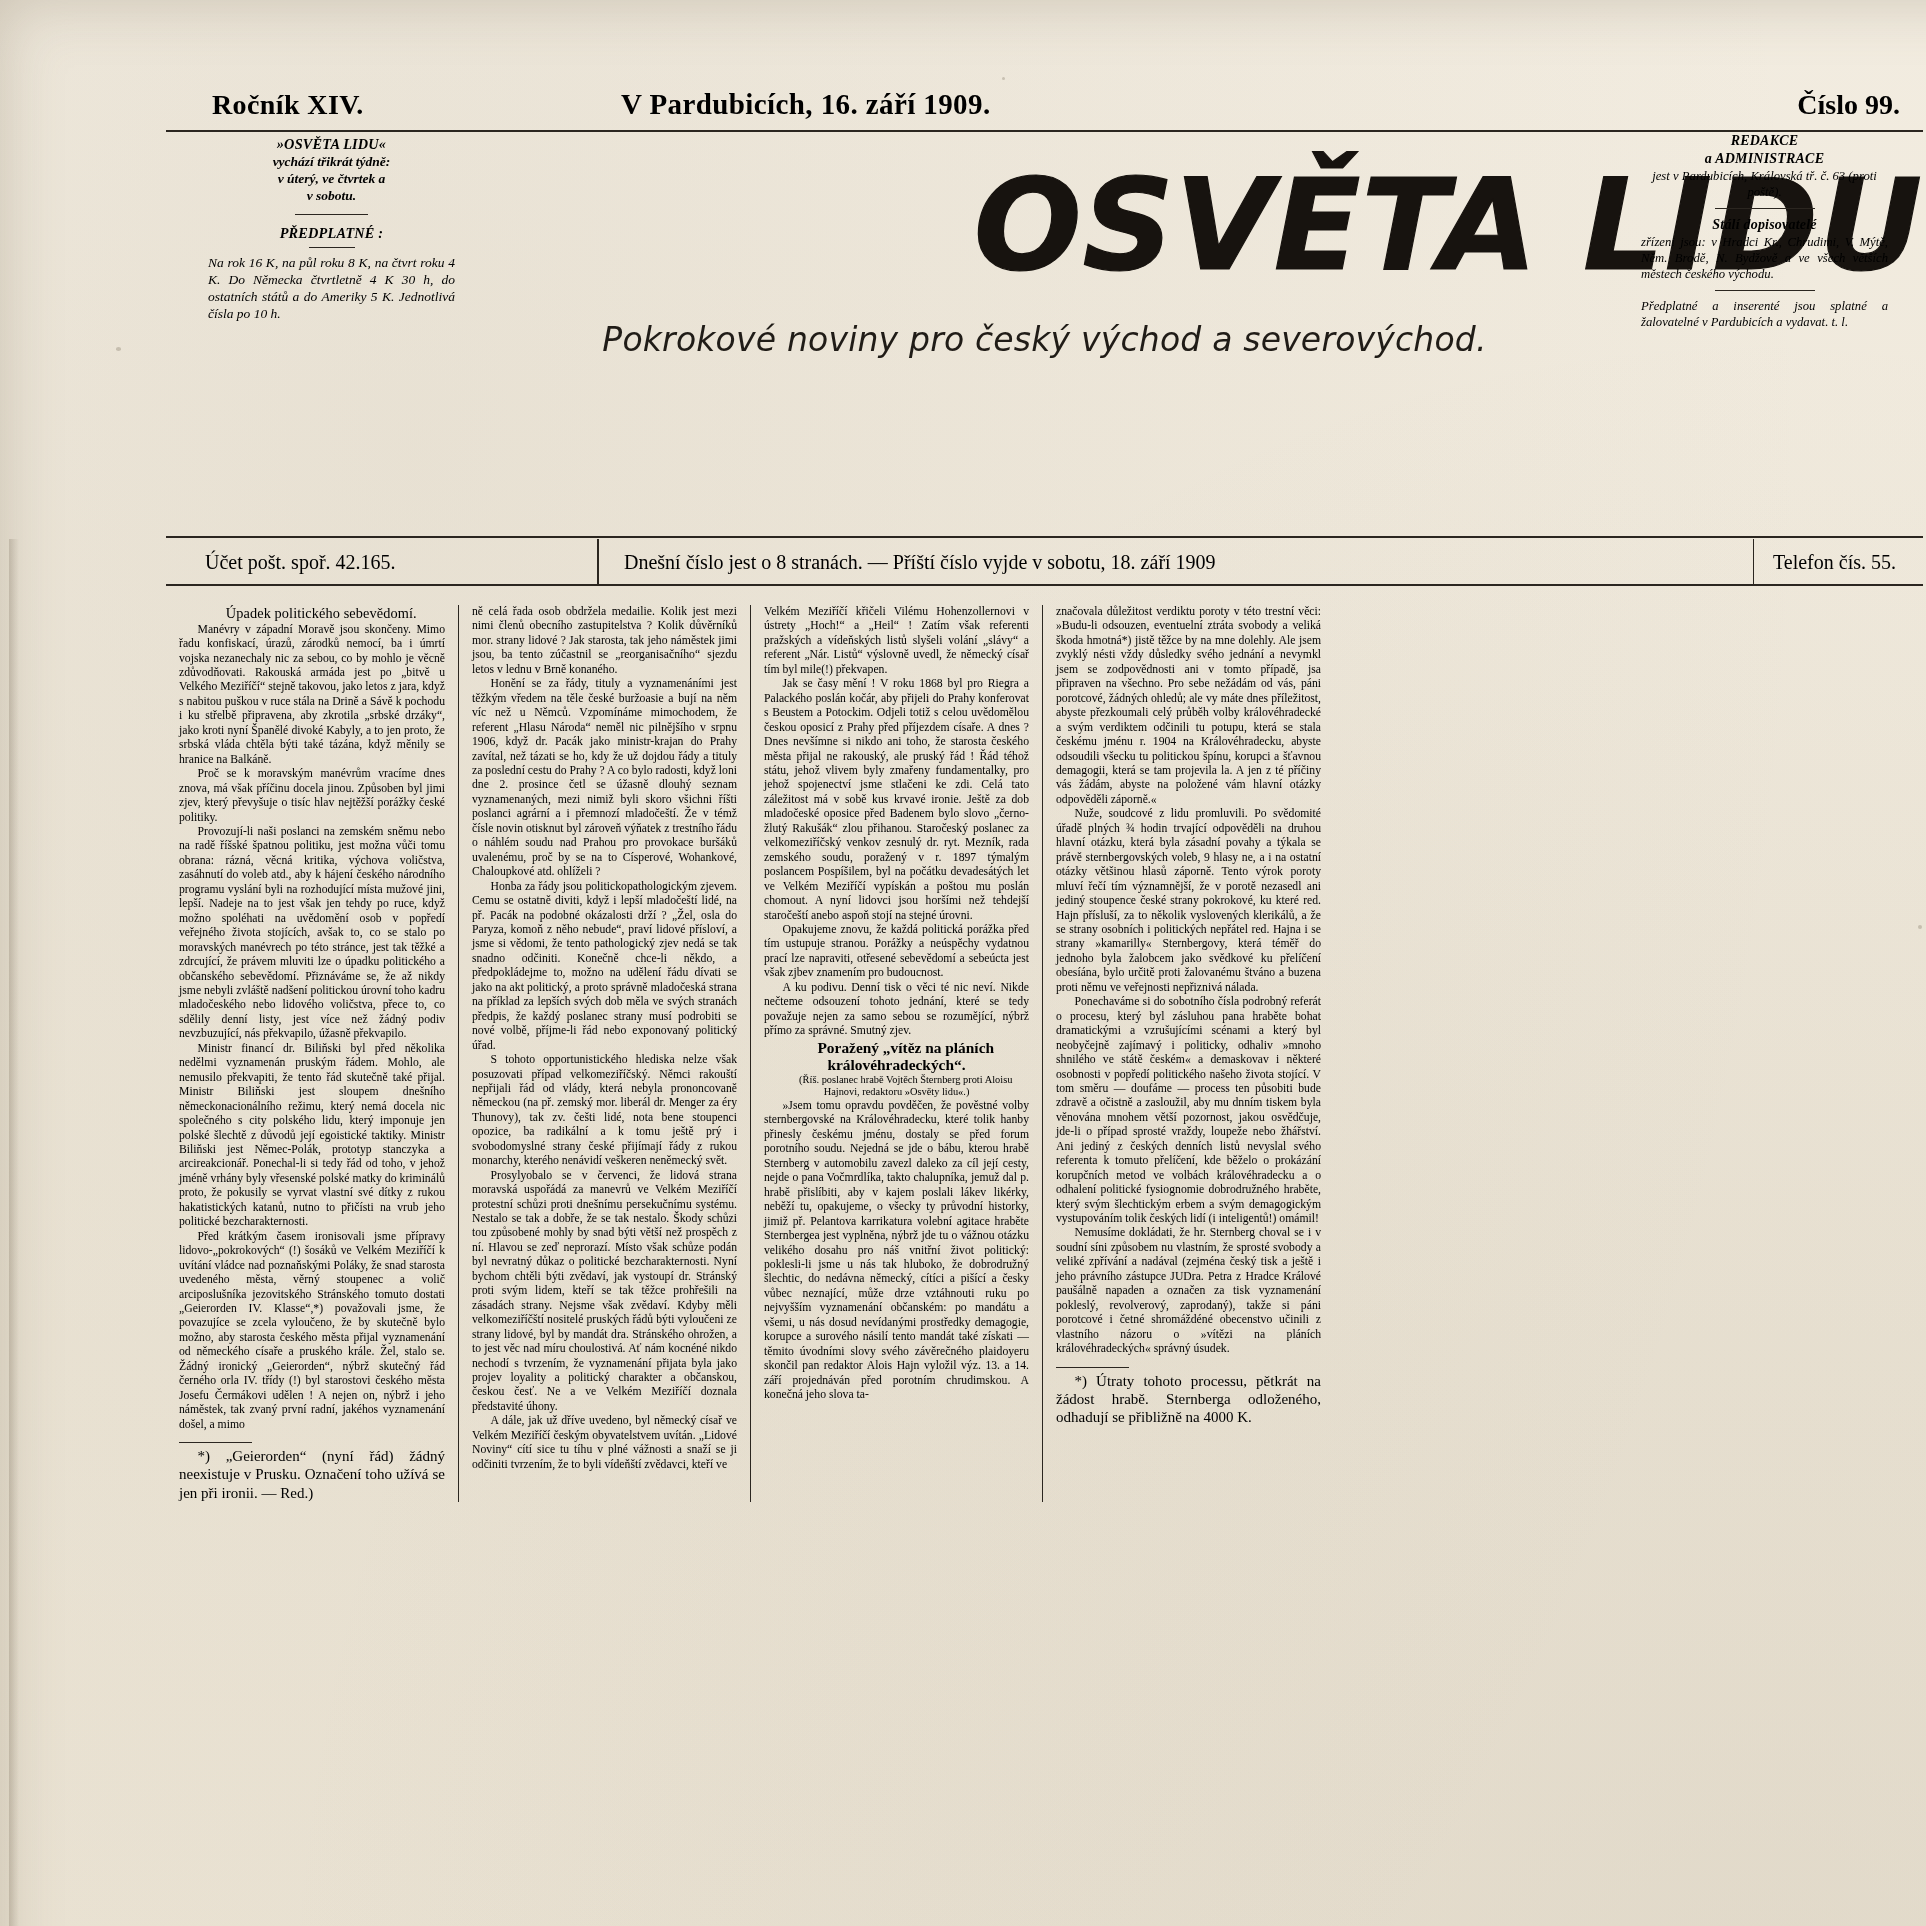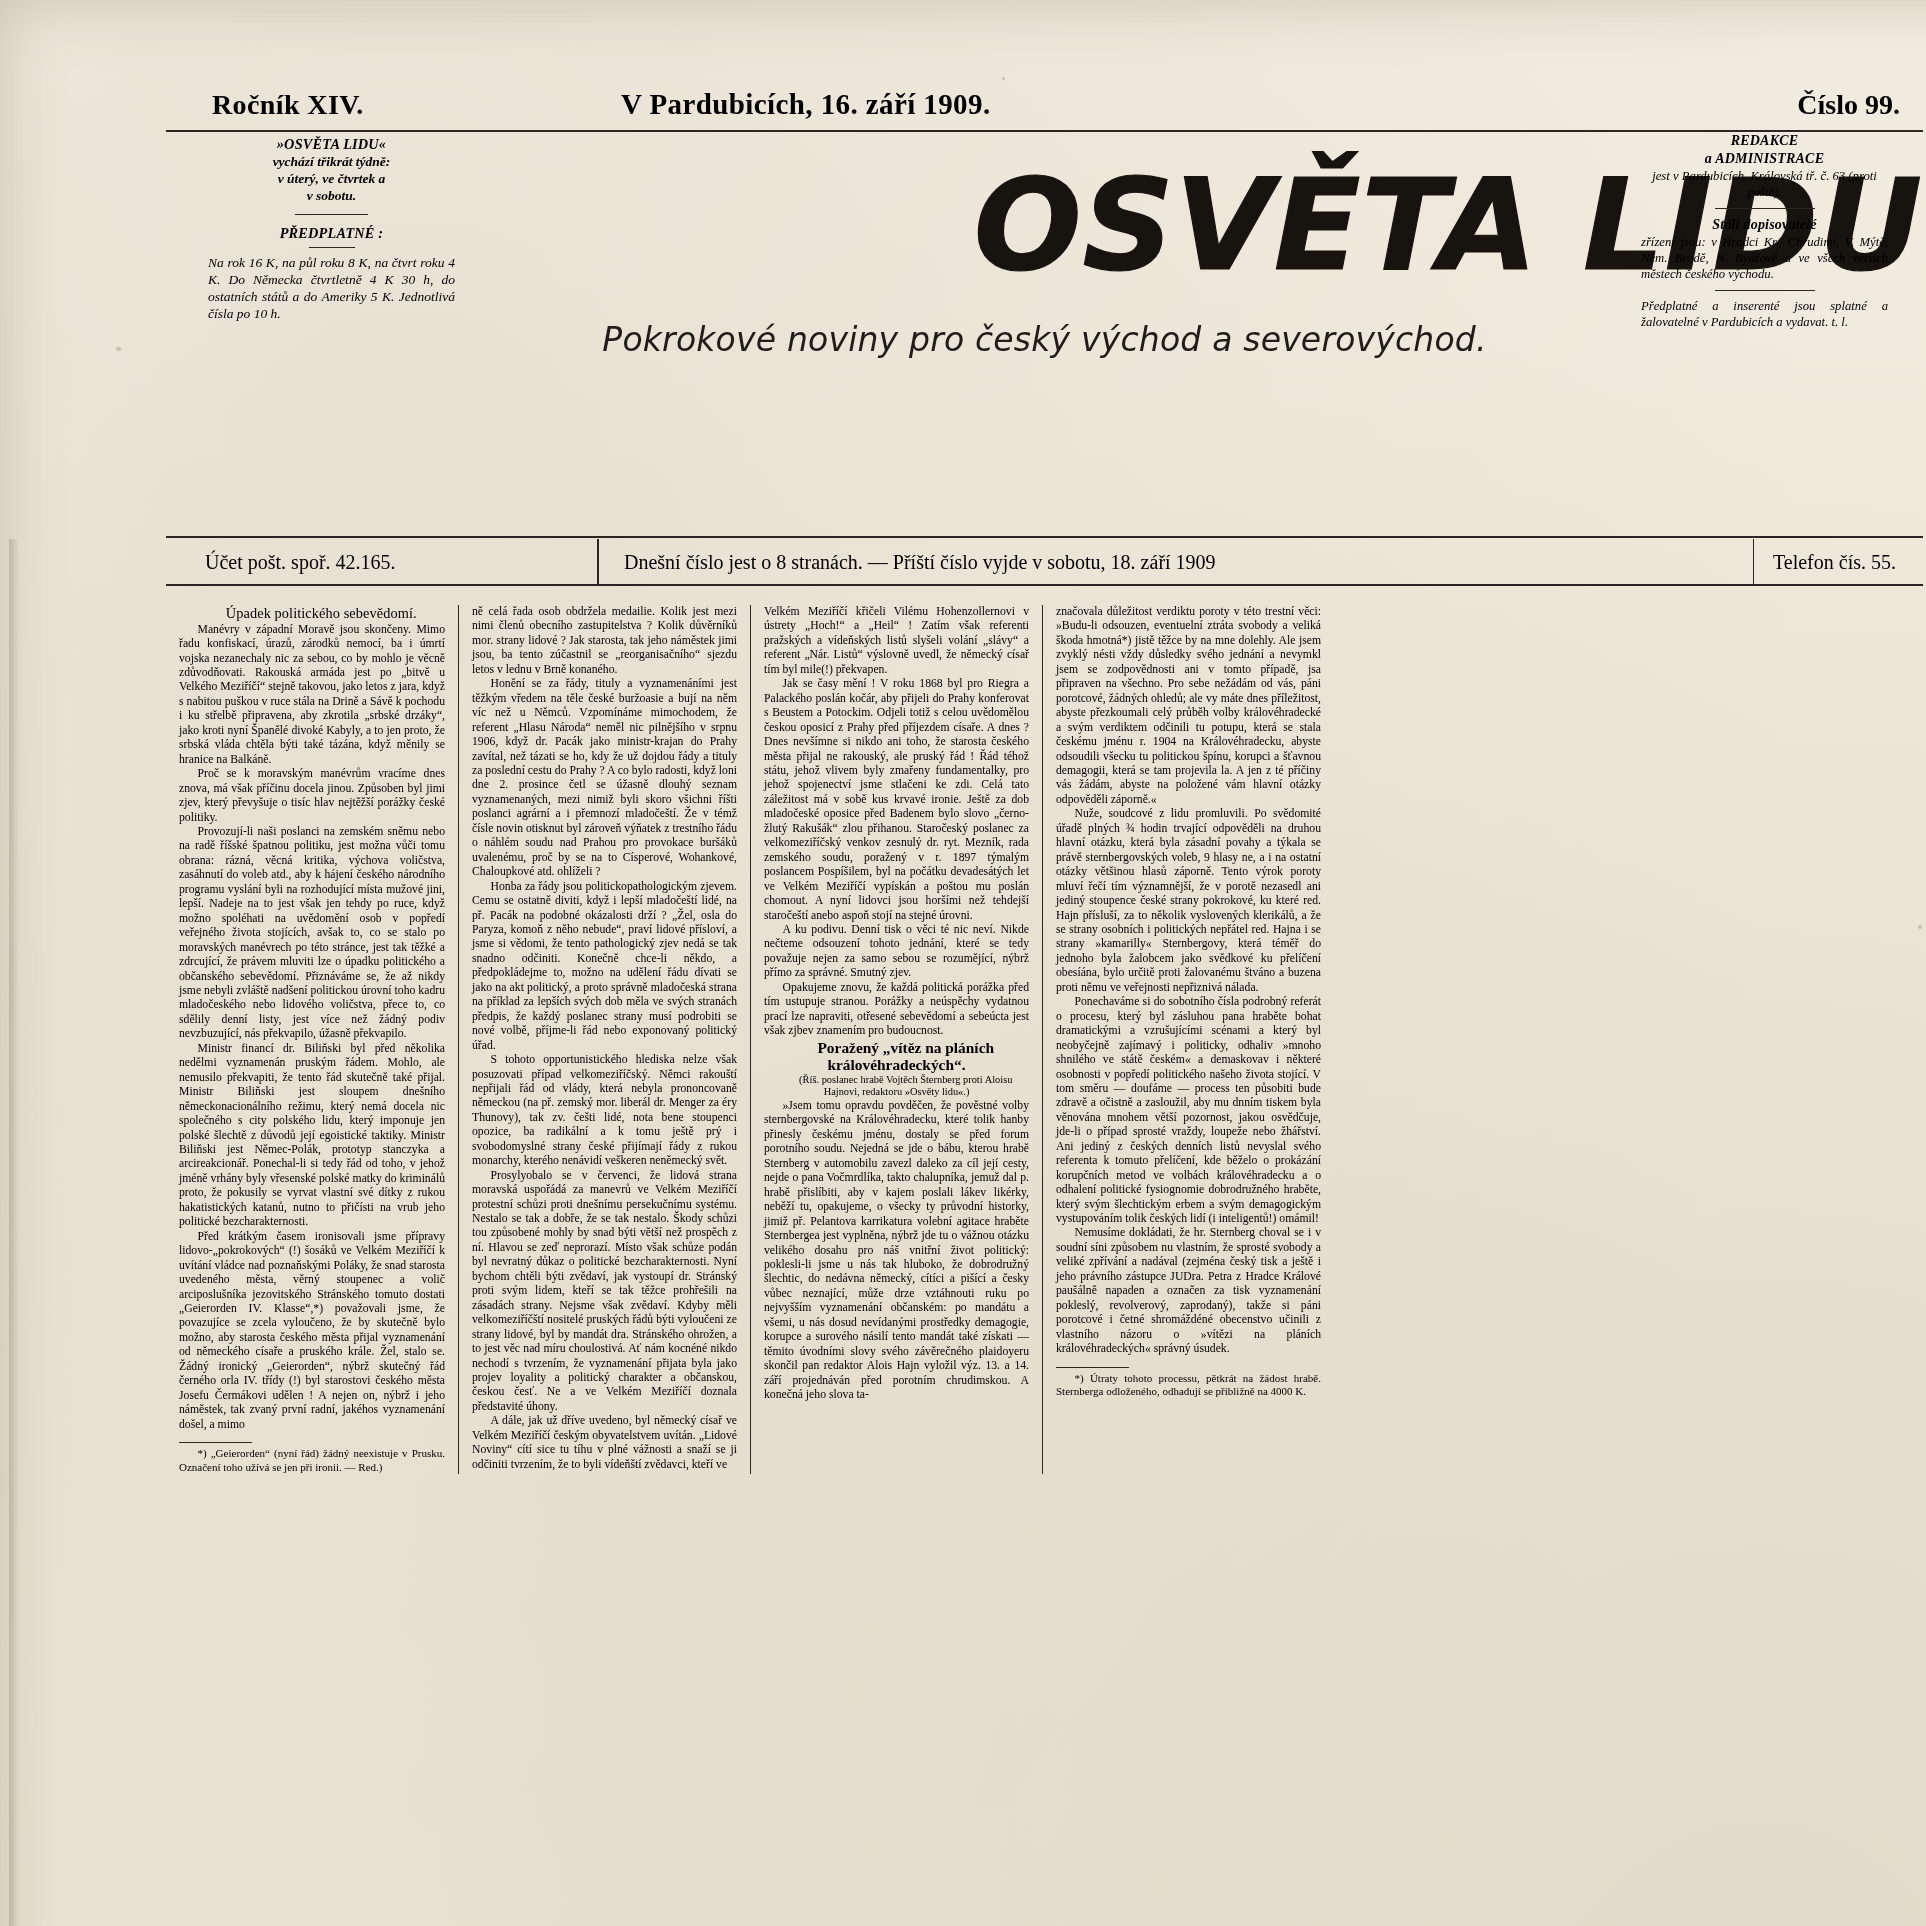--- a/index.html
+++ b/index.html
@@ -80,21 +80,21 @@
   .hd{
     font-weight:normal;font-size:14.3px;text-align:center;text-indent:0;
     margin:0 0 3.9px 0;letter-spacing:0.1px;
   }
   .hd2{
     font-weight:bold;font-size:15.4px;text-align:center;text-indent:0;
     margin:8.5px 0 3.1px 0;line-height:1.15;
   }
   .sub-note{font-size:10.4px;text-align:center;text-indent:0;margin:2.3px 0 5.4px 0;line-height:1.2;}
   .foot{
-    font-size:11px;line-height:1.22;margin-top:7px;text-indent:13px;
+    font-size:15px;line-height:1.22;margin-top:7px;text-indent:13px;
   }
   .footrule{width:73px;height:1.2px;background:#2b2620;margin:10px 0 3.9px 0;}
   .spine{position:absolute;left:8.5px;top:539px;width:10px;height:1926px;
     background:linear-gradient(90deg, rgba(90,78,58,.22), rgba(0,0,0,0));}
   .speck{position:absolute;background:rgba(90,78,58,.25);border-radius:50%;}
 </style>
 </head>
 <body>
 
 <div class="page">
@@ -169,22 +169,22 @@
           <p>Honění se za řády, tituly a vyznamenáními jest těžkým vředem na těle české buržoasie a bují na něm víc než u Němců. Vzpomínáme mimochodem, že referent „Hlasu Národa“ neměl nic pilnějšího v srpnu 1906, když dr. Pacák jako ministr-krajan do Prahy zavítal, než tázati se ho, kdy že už dojdou řády a tituly za poslední cestu do Prahy ? A co bylo radosti, když loni dne 2. prosince četl se úžasně dlouhý seznam vyznamenaných, mezi nimiž byli skoro všichni říšti poslanci agrární a i přemnozí mladočeští. Že v témž čísle novin otisknut byl zároveň výňatek z trestního řádu o náhlém soudu nad Prahou pro provokace buršáků uvalenému, proč by se na to Císperové, Wohankové, Chaloupkové atd. ohlíželi ?</p>
           <p>Honba za řády jsou politickopathologickým zjevem. Cemu se ostatně diviti, když i lepší mladočeští lidé, na př. Pacák na podobné okázalosti drží ? „Žel, osla do Paryza, komoň z něho nebude“, praví lidové přísloví, a jsme si vědomi, že tento pathologický zjev nedá se tak snadno odčiniti. Konečně chce-li někdo, a předpokládejme to, možno na udělení řádu dívati se jako na akt politický, a proto správně mladočeská strana na příklad za lepších svých dob měla ve svých stranách předpis, že každý poslanec strany musí podrobiti se nové volbě, příjme-li řád nebo exponovaný politický úřad.</p>
           <p>S tohoto opportunistického hlediska nelze však posuzovati případ velkomeziříčský. Němci rakouští nepřijali řád od vlády, která nebyla prononcovaně německou (na př. zemský mor. liberál dr. Menger za éry Thunovy), tak zv. češti lidé, nota bene stoupenci opozice, ba radikální a k tomu ještě prý i svobodomyslné strany české přijímají řády z rukou monarchy, kterého nenávidí veškeren neněmecký svět.</p>
           <p>Prosylyobalo se v červenci, že lidová strana moravská uspořádá za manevrů ve Velkém Meziříčí protestní schůzi proti dnešnímu persekučnímu systému. Nestalo se tak a dobře, že se tak nestalo. Škody schůzi tou způsobené mohly by snad býti větší než prospěch z ní. Hlavou se zeď neprorazí. Místo však schůze podán byl nevratný důkaz o politické bezcharakternosti. Nyní bychom chtěli býti zvědaví, jak vystoupí dr. Stránský proti svým lidem, kteří se tak těžce prohřešili na zásadách strany. Nejsme však zvědaví. Kdyby měli velkomeziříčští nositelé pruských řádů býti vyloučeni ze strany lidové, byl by mandát dra. Stránského ohrožen, a to jest věc nad míru choulostivá. Ať nám kocnéné nikdo nechodí s tvrzením, že vyznamenání přijata byla jako projev loyality a politický charakter a občanskou, českou česť. Ne a ve Velkém Meziříčí doznala představité úhony.</p>
           <p>A dále, jak už dříve uvedeno, byl německý císař ve Velkém Meziříčí českým obyvatelstvem uvítán. „Lidové Noviny“ cítí sice tu tíhu v plné vážnosti a snaží se ji odčiniti tvrzením, že to byli vídeňští zvědavci, kteří ve</p>
         </div>
 
         <div class="col">
           <p class="noind">Velkém Meziříčí křičeli Vilému Hohenzollernovi v ústrety „Hoch!“ a „Heil“ ! Zatím však referenti pražských a vídeňských listů slyšeli volání „slávy“ a referent „Nár. Listů“ výslovně uvedl, že německý císař tím byl mile(!) překvapen.</p>
           <p>Jak se časy mění ! V roku 1868 byl pro Riegra a Palackého poslán kočár, aby přijeli do Prahy konferovat s Beustem a Potockim. Odjeli totiž s celou uvědomělou českou oposicí z Prahy před příjezdem císaře. A dnes ? Dnes nevšímne si nikdo ani toho, že starosta českého města přijal ne rakouský, ale pruský řád ! Řád téhož státu, jehož vlivem byly zmařeny fundamentalky, pro jehož spojenectví jsme stlačeni ke zdi. Celá tato záležitost má v sobě kus krvavé ironie. Ještě za dob mladočeské oposice před Badenem bylo slovo „černo-žlutý Rakušák“ zlou přihanou. Staročeský poslanec za velkomeziříčský venkov zesnulý dr. ryt. Mezník, rada zemského soudu, poražený v r. 1897 týmalým poslancem Pospíšilem, byl na počátku devadesátých let ve Velkém Meziříčí vypískán a poštou mu poslán chomout. A nyní lidovci jsou horšími než tehdejší staročeští anebo aspoň stojí na stejné úrovni.</p>
+          <p>Opakujeme znovu, že každá politická porážka před tím ustupuje stranou. Porážky a neúspěchy vydatnou prací lze napraviti, otřesené sebevědomí a sebeúcta jest však zjbev znamením pro budoucnost.</p>
           <p>A ku podivu. Denní tisk o věci té nic neví. Nikde nečteme odsouzení tohoto jednání, které se tedy považuje nejen za samo sebou se rozumějící, nýbrž přímo za správné. Smutný zjev.</p>
-          <p>Opakujeme znovu, že každá politická porážka před tím ustupuje stranou. Porážky a neúspěchy vydatnou prací lze napraviti, otřesené sebevědomí a sebeúcta jest však zjbev znamením pro budoucnost.</p>
           <p class="hd2">Poražený „vítěz na pláních královéhradeckých“.</p>
           <p class="sub-note">(Říš. poslanec hrabě Vojtěch Šternberg proti Aloisu Hajnovi, redaktoru »Osvěty lidu«.)</p>
           <p>»Jsem tomu opravdu povděčen, že pověstné volby sternbergovské na Královéhradecku, které tolik hanby přinesly českému jménu, dostaly se před forum porotního soudu. Nejedná se jde o bábu, kterou hrabě Sternberg v automobilu zavezl daleko za cíl její cesty, nejde o pana Vočmrdlíka, takto chalupníka, jemuž dal p. hrabě přislíbiti, aby v kajem poslali lákev likérky, neběží tu, opakujeme, o všecky ty průvodní historky, jimiž př. Pelantova karrikatura volební agitace hraběte Sternbergea jest vyplněna, nýbrž jde tu o vážnou otázku velikého dosahu pro náš vnitřní život politický: poklesli-li jsme u nás tak hluboko, že dobrodružný šlechtic, do nedávna německý, cítíci a pišící a česky vůbec neznající, může drze vztáhnouti ruku po nejvyšším vyznamenání občanském: po mandátu a všemi, u nás dosud nevídanými prostředky demagogie, korupce a surového násilí tento mandát také získati — těmito úvodními slovy svého závěrečného plaidoyeru skončil pan redaktor Alois Hajn vyložil výz. 13. a 14. září projednáván před porotním chrudimskou. A konečná jeho slova ta-</p>
         </div>
 
         <div class="col">
           <p class="noind">značovala důležitost verdiktu poroty v této trestní věci: »Budu-li odsouzen, eventuelní ztráta svobody a veliká škoda hmotná*) jistě těžce by na mne dolehly. Ale jsem zvyklý nésti vždy důsledky svého jednání a nevymkl jsem se zodpovědnosti ani v tomto případě, jsa připraven na všechno. Pro sebe nežádám od vás, páni porotcové, žádných ohledů; ale vy máte dnes příležitost, abyste přezkoumali celý průběh volby královéhradecké a svým verdiktem odčinili tu potupu, která se stala českému jménu r. 1904 na Královéhradecku, abyste odsoudili všecku tu politickou špínu, korupci a šťavnou demagogii, která se tam projevila la. A jen z té příčiny vás žádám, abyste na položené vám hlavní otázky odpověděli záporně.«</p>
           <p>Nuže, soudcové z lidu promluvili. Po svědomité úřadě plných ¾ hodin trvající odpověděli na druhou hlavní otázku, která byla zásadní povahy a týkala se právě sternbergovských voleb, 9 hlasy ne, a i na ostatní otázky většinou hlasů záporně. Tento výrok poroty mluví řečí tím významnější, že v porotě nezasedl ani jediný stoupence české strany pokrokové, ku které red. Hajn přísluší, za to několik vyslovených klerikálů, a že se strany osobních i politických nepřátel red. Hajna i se strany »kamarilly« Sternbergovy, která téměř do jednoho byla žalobcem jako svědkové ku přelíčení obesíána, bylo určitě proti žalovanému štváno a buzena proti němu ve veřejnosti nepřiznivá nálada.</p>
           <p>Ponechaváme si do sobotního čísla podrobný referát o procesu, který byl zásluhou pana hraběte bohat dramatickými a vzrušujícími scénami a který byl neobyčejně zajímavý i politicky, odhaliv »mnoho shnilého ve státě českém« a demaskovav i některé osobnosti v popředí politického našeho života stojící. V tom směru — doufáme — process ten působiti bude zdravě a očistně a zasloužil, aby mu dnním tiskem byla věnována mnohem větší pozornost, jakou osvědčuje, jde-li o případ sprosté vraždy, loupeže nebo žhářství. Ani jediný z českých denních listů nevyslal svého referenta k tomuto přelíčení, kde běželo o prokázání korupčních metod ve volbách královéhradecku a o odhalení politické fysiognomie dobrodružného hraběte, který svým šlechtickým erbem a svým demagogickým vystupováním tolik českých lidí (i inteligentů!) omámil!</p>
           <p>Nemusíme dokládati, že hr. Sternberg choval se i v soudní síni způsobem nu vlastním, že sprosté svobody a veliké zpřívání a nadával (zejména český tisk a ještě i jeho právního zástupce JUDra. Petra z Hradce Králové paušálně napaden a označen za tisk vyznamenání pokleslý, revolverový, zaprodaný), takže si páni porotcové i četné shromáždéné obecenstvo učinili z vlastního názoru o »vítězi na pláních královéhradeckých« správný úsudek.</p>

